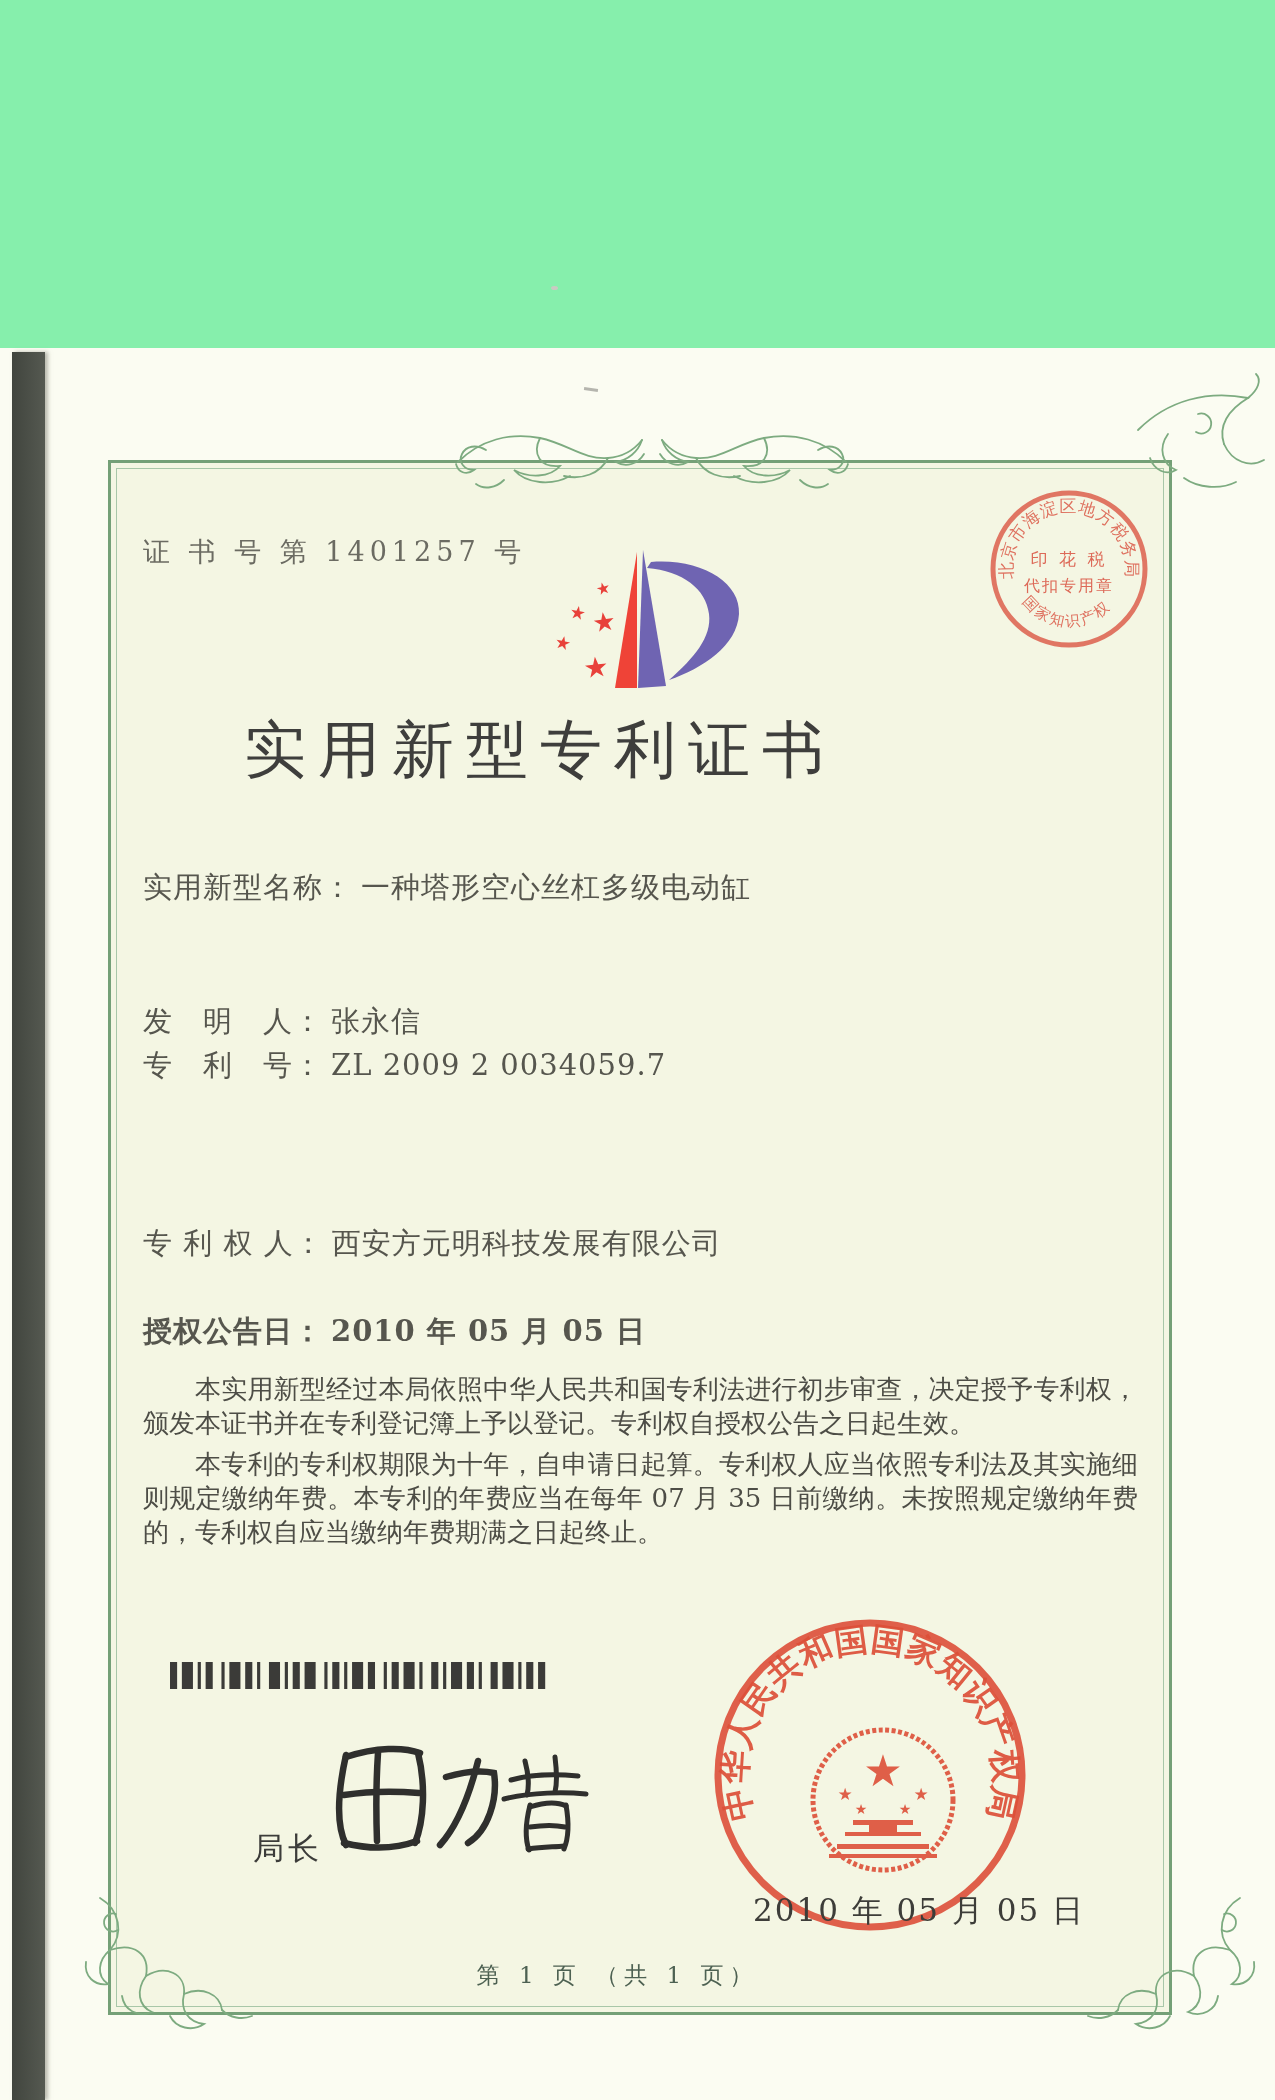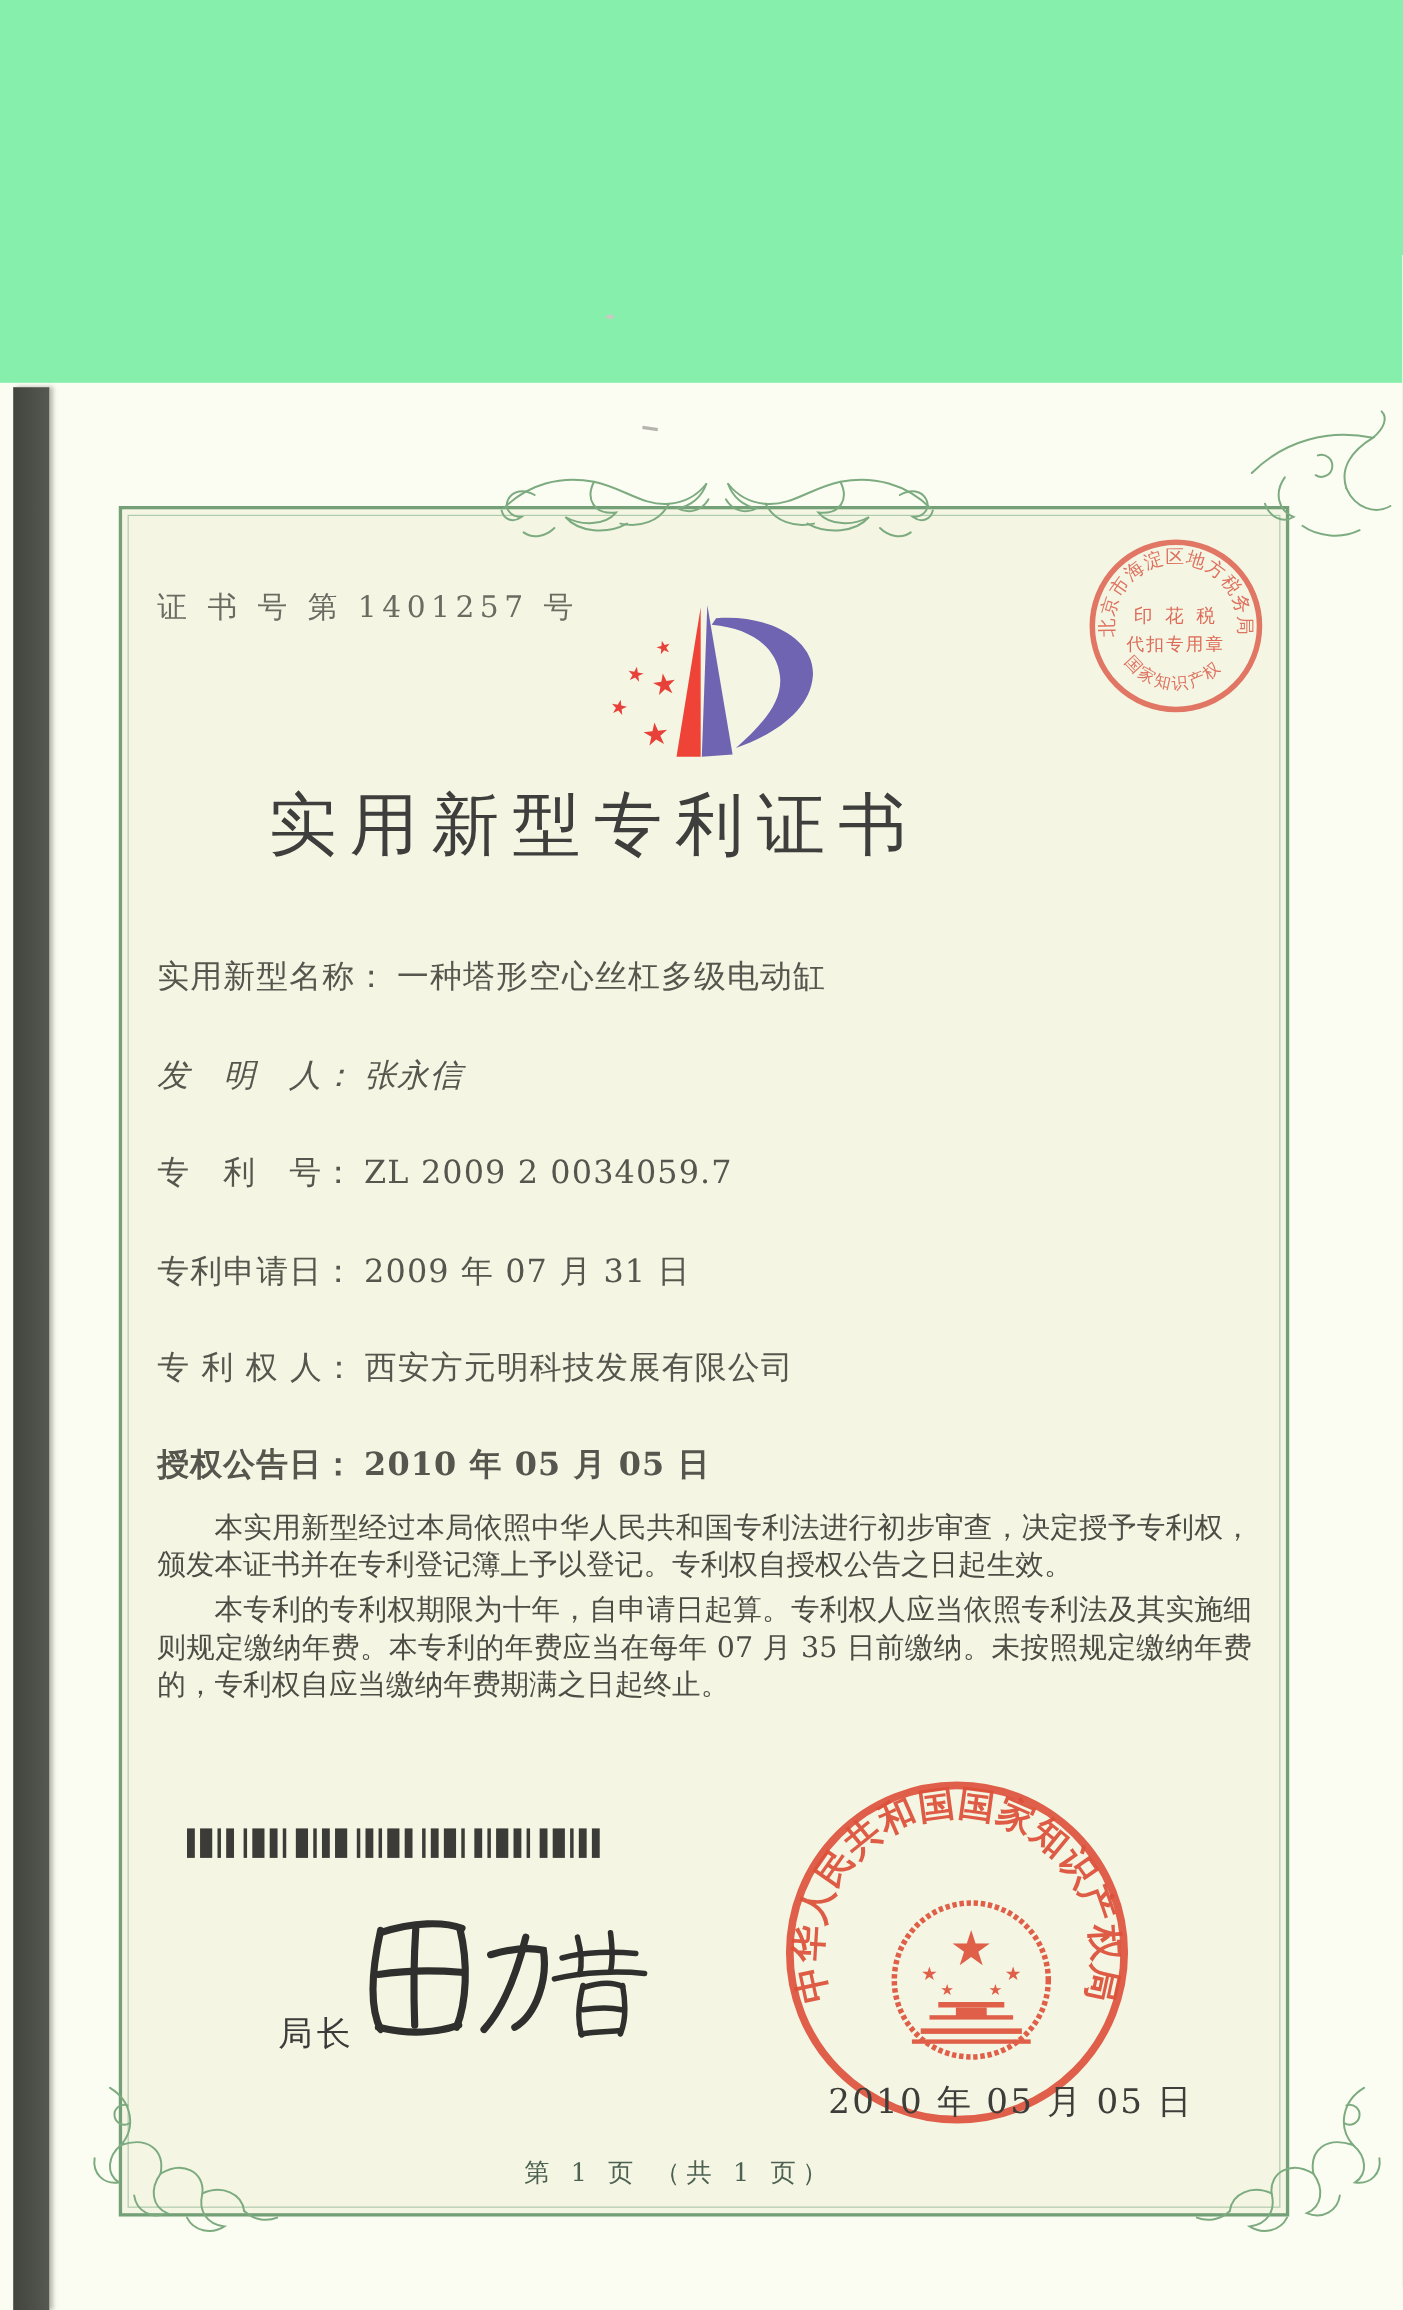--- a/index.html
+++ b/index.html
@@ -13,21 +13,21 @@
   .artifact-dot{left:551px;top:286px;width:7px;height:4px;background:#cacac2;border-radius:50%;}
   .artifact-dash{left:584px;top:388px;width:14px;height:3px;background:#b5b5ae;transform:rotate(8deg);}
   
   .frame{left:108px;top:460px;width:1058px;height:1549px;border:3px solid #74a077;background:#f4f6e3;}
   .frame-inner{position:absolute;left:5px;top:5px;right:5px;bottom:5px;border:1px solid #a8c7a8;}
   
   .cert-no{left:143px;top:534px;font-size:27px;color:#6b6b62;letter-spacing:5px;}
   .title{left:108px;top:708px;width:864px;text-align:center;font-size:62px;letter-spacing:12px;color:#3e3e3c;}
   .field{left:143px;font-size:29px;color:#56564e;letter-spacing:1px;white-space:nowrap;}
   .field .val{margin-left:8px;text-align:center;}
-  .f0{top:868px;} .f1{top:958px;font-style:italic;} .f2{top:1046px;} .f3{top:1136px;} .f4{top:1224px;} .f5{top:1312px;font-weight:bold;}
+  .f0{top:868px;} .f1{top:1002px;} .f2{top:1046px;} .f3{top:1136px;} .f4{top:1224px;} .f5{top:1312px;font-weight:bold;}
   .body-text{left:143px;top:1372px;width:995px;font-size:26px;line-height:34px;color:#4d4d46;text-align:justify;}
   .body-text p{margin:0 0 7px 0;text-indent:2em;}
   .barcode{left:170px;top:1662px;width:376px;height:27px;}
   .signer-title{left:253px;top:1828px;font-size:31px;letter-spacing:4px;color:#3c3c3a;}
   .signature{left:318px;top:1733px;}
   .issue-date{left:753px;top:1890px;font-size:31px;letter-spacing:2px;color:#3d3d39;z-index:6;}
   .footer{left:108px;top:1960px;width:1019px;text-align:center;font-size:23px;letter-spacing:6px;color:#4d6152;}
   .seal-office{left:703px;top:1608px;z-index:5;}
   .seal-tax{left:985px;top:485px;z-index:5;}
   .logo{left:545px;top:538px;}
@@ -108,23 +108,20 @@
   <div class="abs title">实用新型专利证书</div>
 
   <div class="abs field f0">
     <span>实用新型名称：</span><span class="val">一种塔形空心丝杠多级电动缸</span>
   </div>
   <div class="abs field f1">
     <span>发　明　人：</span><span class="val">张永信</span>
   </div>
   <div class="abs field f2">
     <span>专　利　号：</span><span class="val">ZL 2009 2 0034059.7</span>
-  </div>
-  <div class="abs field f3">
-    <span>专利申请日：</span><span class="val">2009 年 07 月 31 日</span>
   </div>
   <div class="abs field f4">
     <span>专 利 权 人：</span><span class="val">西安方元明科技发展有限公司</span>
   </div>
   <div class="abs field f5">
     <span>授权公告日：</span><span class="val">2010 年 05 月 05 日</span>
   </div>
 
   <div class="abs body-text">
     <p>本实用新型经过本局依照中华人民共和国专利法进行初步审查，决定授予专利权，颁发本证书并在专利登记簿上予以登记。专利权自授权公告之日起生效。</p>

